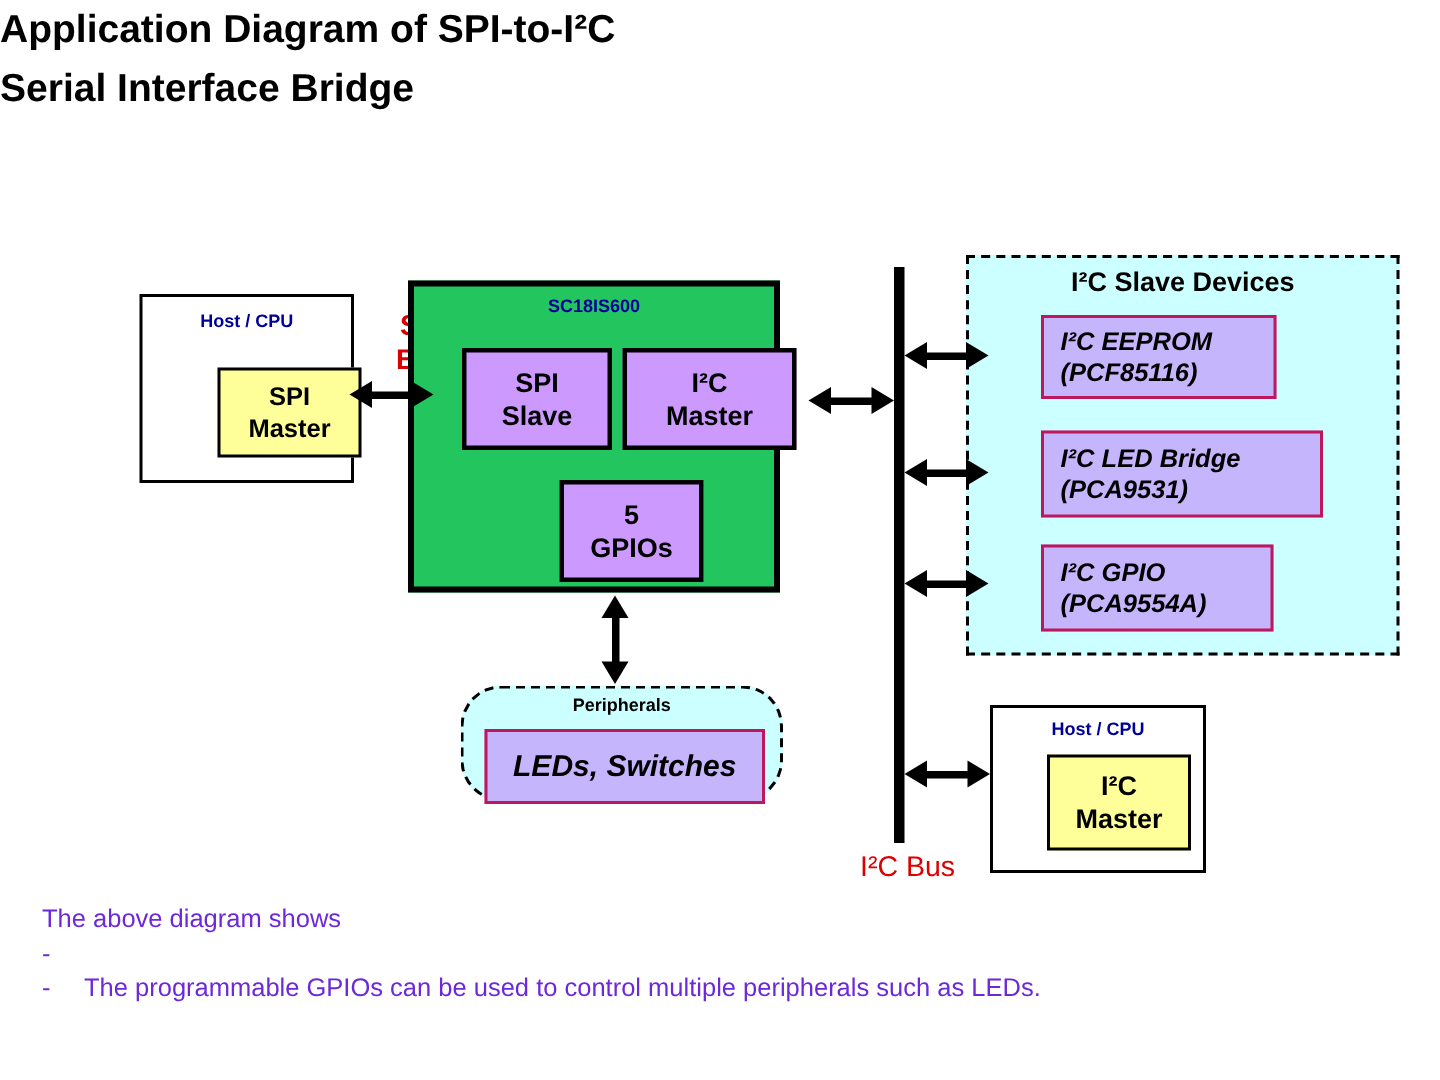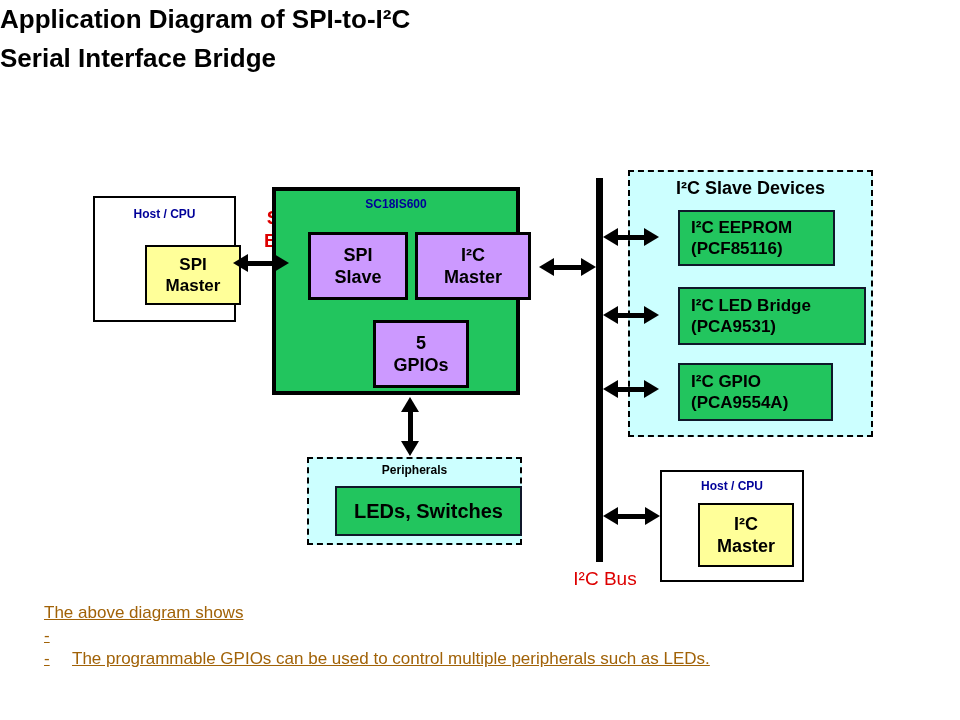--- a/index.html
+++ b/index.html
@@ -16,21 +16,21 @@
   .main-title {
     left:0; top:40; width:960px; text-align:left;
     font-size:26px; font-weight:bold; line-height:39px; color:#000;
   }
 
   
   .solid-box { background:#fff; border:2px solid #000; }
   .box-title { font-weight:bold; color:#000099; font-size:12px; text-align:center; }
   .fill-yellow { background:#ffff99; border:2px solid #000; }
   .fill-purple { background:#cc99ff; border:3px solid #000; }
-  .fill-blue   { background:#22c55e; border:2px solid #0f172a; }
+  .fill-blue   { background:#c4b5fd; border:2px solid #be185d;font-style:italic; }
   .dashed-box  { background:#ccffff; border:2px dashed #000; }
 
   .center-txt {
     display:flex; align-items:center; justify-content:center;
     text-align:center; font-weight:bold; color:#000;
   }
   .left-txt {
     display:flex; align-items:center; justify-content:flex-start;
     text-align:left; font-weight:bold; color:#000; padding-left:11px; box-sizing:border-box;
   }
@@ -54,39 +54,39 @@
   .sc18 { left:272px; top:187px; width:248px; height:208px; background:#22c55e; border:4px solid #000; box-sizing:border-box; }
   .sc18 .box-title { margin-top:6px; }
   .sc18 .spi-slave  { left:12px;  top:41px;  width:94px;  height:62px; font-size:18px; line-height:22px; }
   .sc18 .i2c-master { left:119px; top:41px;  width:110px; height:62px; font-size:18px; line-height:22px; }
   .sc18 .gpios      { left:77px;  top:129px; width:90px;  height:62px; font-size:18px; line-height:22px; }
 
   
   .i2c-bus-line { left:596px; top:178px; width:7px; height:384px; background:#000; }
 
   
-  .slave-devices { left:628px; top:170px; width:245px; height:267px; box-sizing:border-box; }
+  .slave-devices { left:644px; top:170px; width:289px; height:267px; box-sizing:border-box; }
   .slave-devices .box-title { color:#000; font-size:18px; margin-top:6px; }
   .slave-item { font-size:17px; line-height:21px; }
   .slave-0 { left:28px; top:38px;  width:157px; height:56px; }
   .slave-1 { left:28px; top:115px; width:188px; height:58px; }
   .slave-2 { left:28px; top:191px; width:155px; height:58px; }
 
   
-  .peripherals { left:307px; top:457px; width:215px; height:88px; box-sizing:border-box; }
+  .peripherals { left:307px; top:457px; width:215px; height:77px; box-sizing:border-box;border-radius:27px; }
   .peripherals .box-title { color:#000; margin-top:4px; }
-  .peripherals .inner { left:26px; top:27px; width:183px; height:46px; font-size:20px; }
+  .peripherals .inner { left:14px; top:27px; width:183px; height:46px; font-size:20px; }
 
   
   .host-right { left:660px; top:470px; width:140px; height:108px; }
   .host-right .box-title { margin-top:7px; }
   .host-right .inner { left:16px; top:31px; width:92px; height:60px; font-size:18px; line-height:22px; }
 
   
-  .notes { left:44px; top:601px; width:910px; font-size:17px; line-height:23px; color:#a16207;text-decoration:underline; }
+  .notes { left:28px; top:601px; width:910px; font-size:17px; line-height:23px; color:#6d28d9; }
   .note-row { display:flex; }
   .note-marker { width:28px; flex:0 0 28px; }
 
   
   .arrow-h { position:absolute; height:5px; background:#000; }
   .arrow-h::before, .arrow-h::after { content:""; position:absolute; width:0; height:0;
     border-top:9px solid transparent; border-bottom:9px solid transparent; top:-7px; }
   .arrow-h::before { border-right:15px solid #000; left:-13px; }
   .arrow-h::after  { border-left:15px solid #000;  right:-13px; }
 

